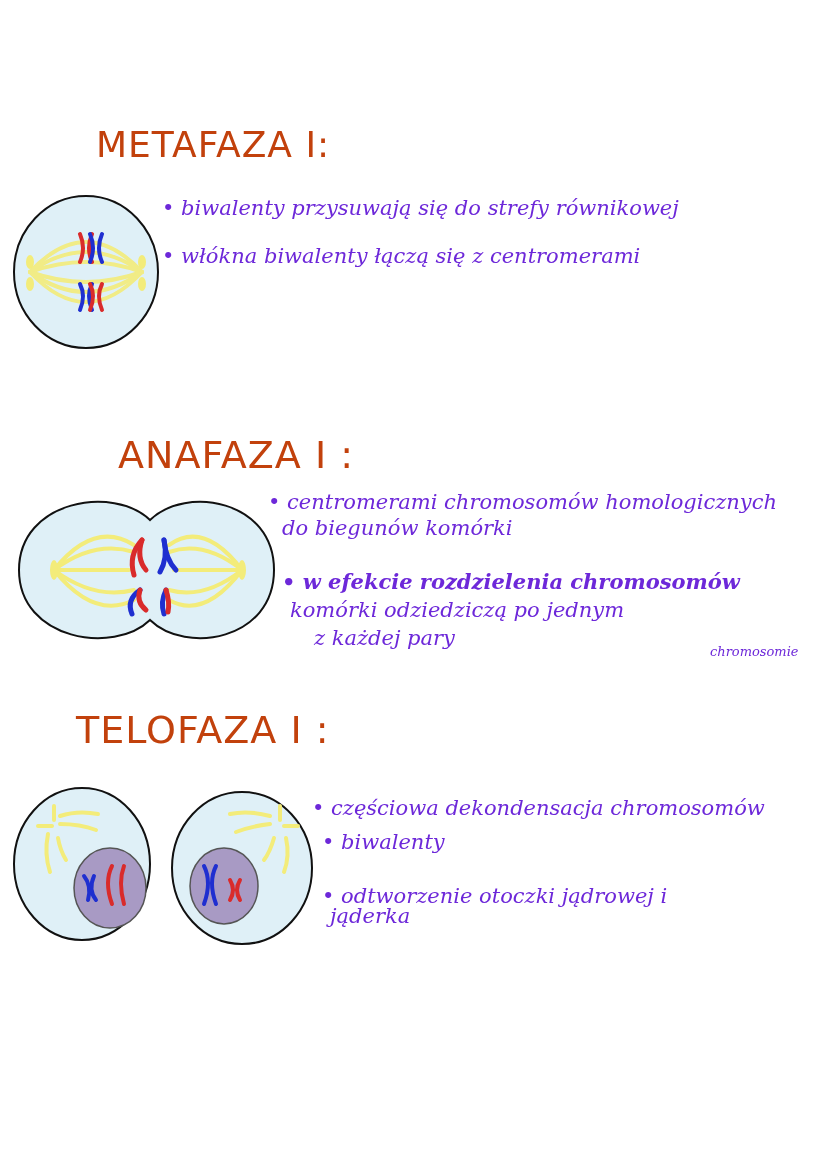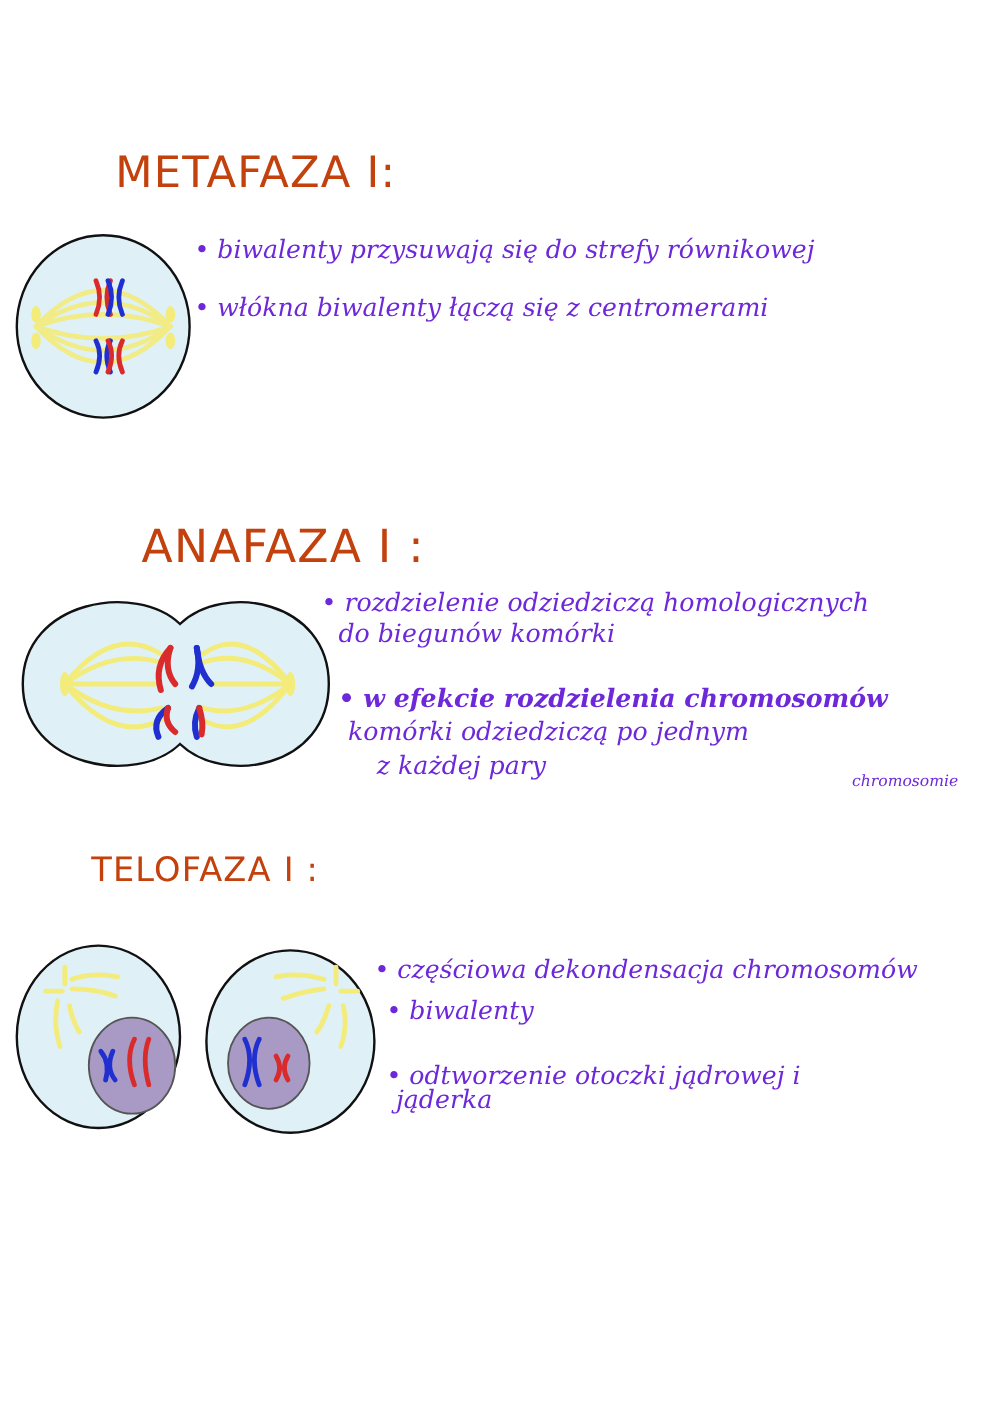--- a/index.html
+++ b/index.html
@@ -69,28 +69,28 @@
       <path d="M128 50 Q 122 68 132 80" stroke="#d92b2b"></path>
     <path d="M150 50 Q 154 68 146 82" stroke="#1f2fd0"></path>
       <path d="M150 50 Q 152 70 162 80" stroke="#1f2fd0"></path>
     <path d="M126 100 Q 112 110 118 124" stroke="#1f2fd0"></path>
       <path d="M126 100 Q 122 112 132 120" stroke="#d92b2b"></path>
     <path d="M152 100 Q 146 112 150 124" stroke="#1f2fd0"></path>
       <path d="M152 100 Q 156 112 154 122" stroke="#d92b2b"></path>
   </g>
 </svg>
 
-<p class="note" style="left:268px; top:490px;">• rozdzielenie odziedziczą homologicznych</p>
+<p class="note" style="left:268px; top:490px;">• centromerami chromosomów homologicznych</p>
 <p class="note" style="left:282px; top:516px;">do biegunów komórki</p>
 <p class="note" style="left:282px; top:570px;font-weight:bold;">• w efekcie rozdzielenia chromosomów</p>
 <p class="note" style="left:290px; top:598px;font-style:italic;">komórki odziedziczą po jednym</p>
 <p class="note small" style="left:710px; top:640px;">chromosomie</p>
 <p class="note" style="left:290px; top:626px;margin-left:24px;">z każdej pary</p>
 
-<h2 class="title" style="left:76px; top:708px; font-size:28px;">TELOFAZA I :</h2>
+<h2 class="title" style="left:76px; top:708px; font-size:38px;">TELOFAZA I :</h2>
 
 <svg style="left:8px; top:782px;" width="312" height="170" viewBox="0 0 312 170">
   <ellipse cx="74" cy="82" rx="68" ry="76" fill="#dff0f7" stroke="#111" stroke-width="2"></ellipse>
   <ellipse cx="234" cy="86" rx="70" ry="76" fill="#dff0f7" stroke="#111" stroke-width="2"></ellipse>
   <g stroke="#f3ec7a" stroke-width="4" fill="none" stroke-linecap="round">
     <path d="M46 24 L 46 38"></path>
       <path d="M30 44 L 44 44"></path>
       <path d="M52 34 Q 70 28 90 32"></path>
       <path d="M52 42 Q 72 42 88 48"></path>
     <path d="M40 52 Q 36 72 42 90"></path>

